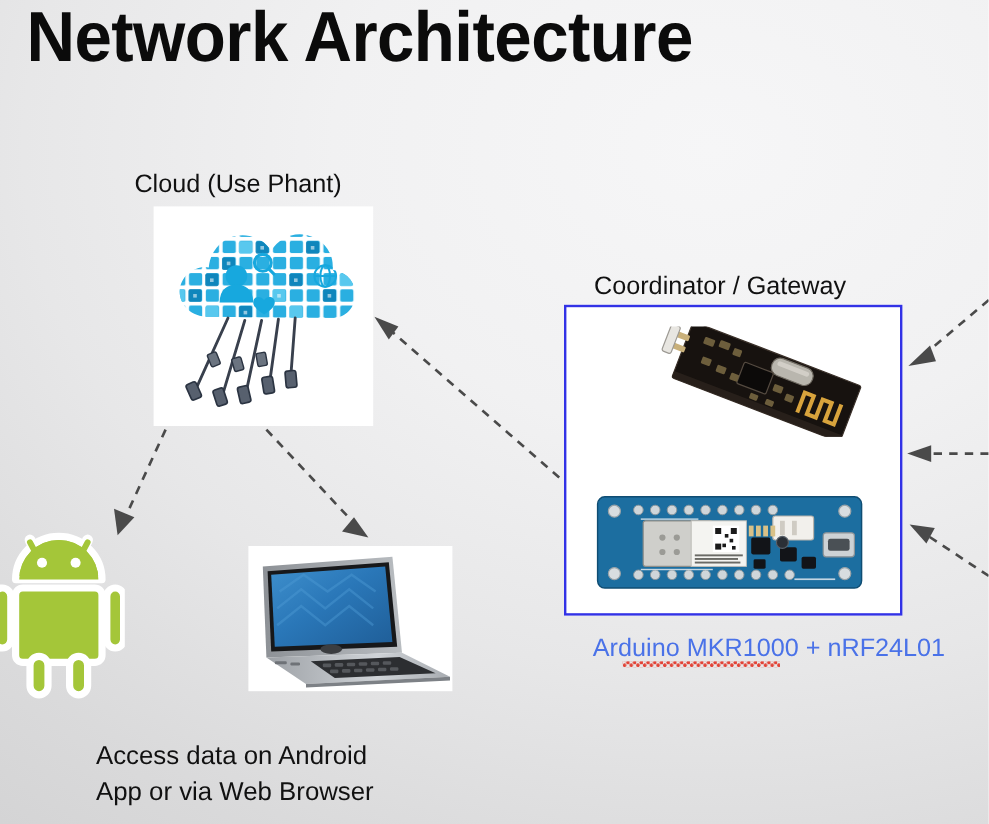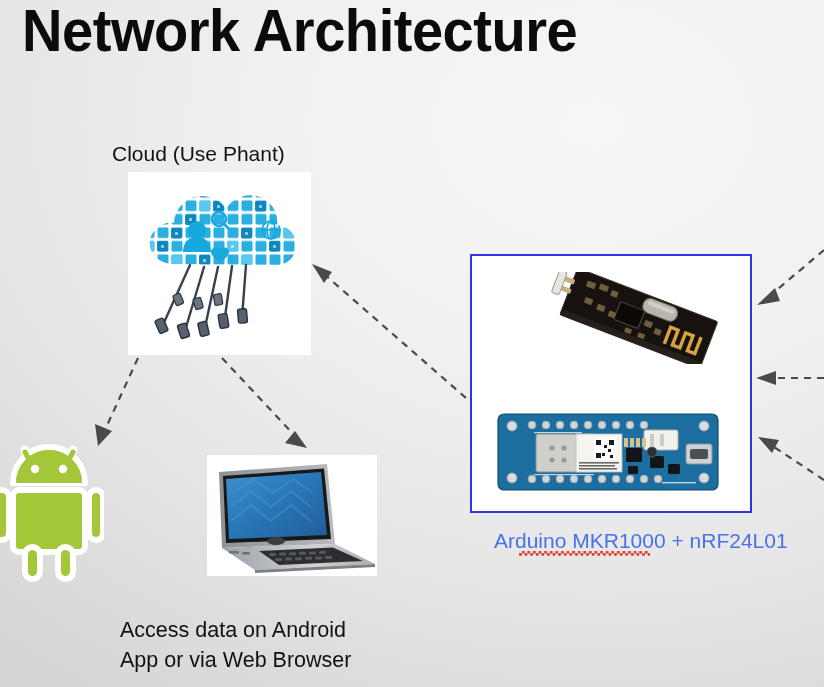--- a/index.html
+++ b/index.html
@@ -46,21 +46,20 @@
     white-space: nowrap;
     line-height: 1.18;
   }
   #cloud-label { left: 112px; top: 142px; text-align: right; }
   #gateway-label { left: 495px; top: 227px; }
   #bottom-caption {
     left: 80px; top: 616px;
     font-size: 21.5px;
     line-height: 1.38;
     white-space: pre-line;
-    margin-left: 40px;
   }
   #gateway-caption {
     position: absolute;
     left: 462px; top: 529px;
     font-size: 21px;
     color: #4a72e8;
     white-space: nowrap;
     margin-left: 32px;
   }
   .squiggle {
@@ -231,20 +230,21 @@
           <rect x="110" y="137" width="9" height="14" rx="2" fill="#57606e" stroke="#2b3442" stroke-width="1.4" transform="rotate(-5 114 144)"></rect>
 
           <rect x="46" y="122" width="8" height="11" rx="1.6" fill="#6b7480" stroke="#2b3442" stroke-width="1.2" transform="rotate(-22 50 127)"></rect>
           <rect x="66" y="126" width="8" height="11" rx="1.6" fill="#6b7480" stroke="#2b3442" stroke-width="1.2" transform="rotate(-16 70 131)"></rect>
           <rect x="86" y="122" width="8" height="11" rx="1.6" fill="#6b7480" stroke="#2b3442" stroke-width="1.2" transform="rotate(-10 90 127)"></rect>
         </g>
       </svg>
     </div>
   </div>
 
+  <div class="label" id="gateway-label">Coordinator / Gateway</div>
 
   <div id="gateway-box"></div>
 
   <div id="nrf">
     <svg width="190" height="92" viewBox="0 0 190 92">
       <g transform="rotate(21 95 46)">
 
         <rect x="18" y="22" width="150" height="50" rx="2" fill="#17120f"></rect>
         <rect x="18" y="22" width="150" height="50" rx="2" fill="none" stroke="#3a3029" stroke-width="1"></rect>
 

